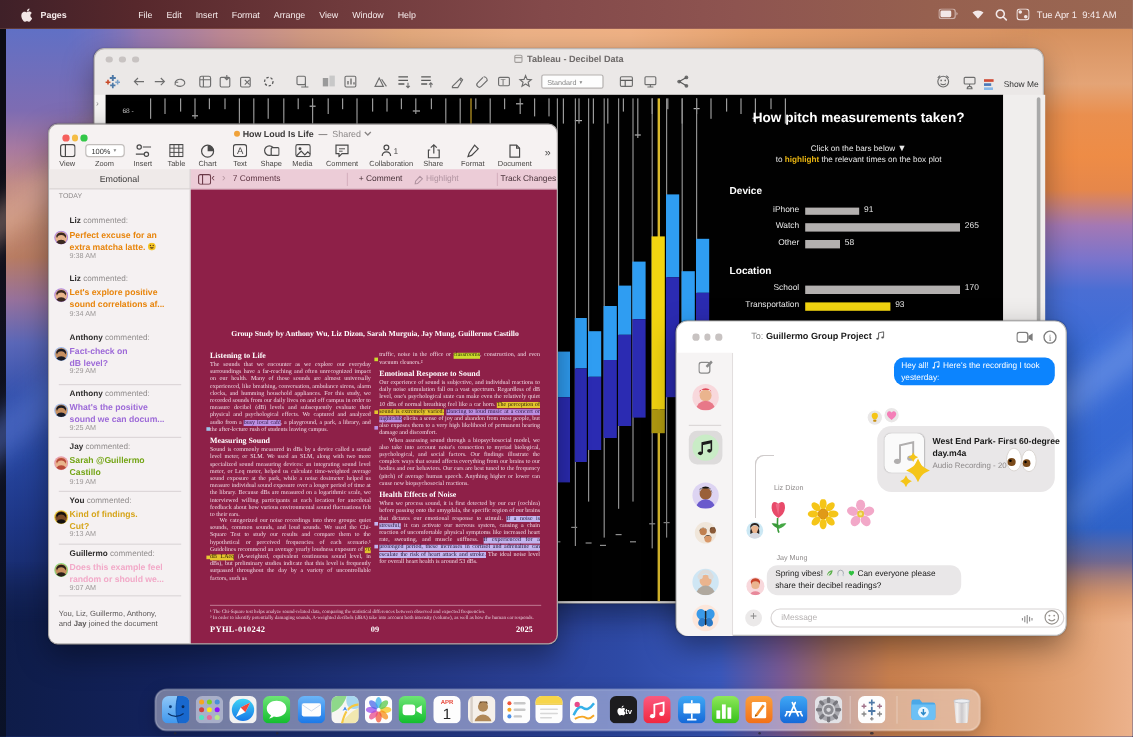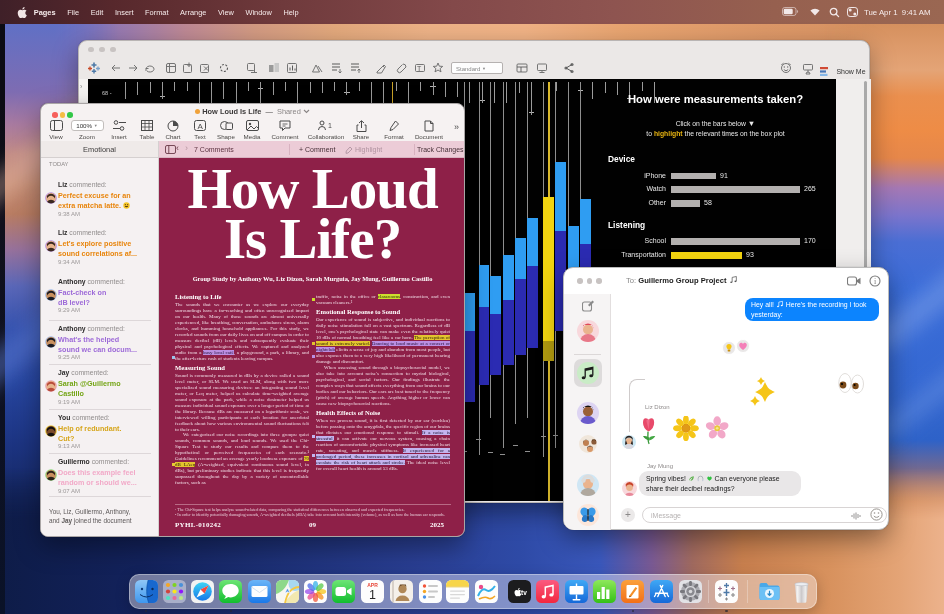--- a/index.html
+++ b/index.html
@@ -21,21 +21,21 @@
 <div class="abs" style="left:-60px;top:150px;width:180px;height:26px;background:rgba(235,190,170,0.35);transform:rotate(-38deg);filter:blur(8px);"></div>
 <div class="abs" style="left:-70px;top:330px;width:190px;height:30px;background:rgba(90,120,210,0.5);transform:rotate(-38deg);filter:blur(9px);"></div>
 
 <div class="abs" style="left:0;top:0;width:944px;height:24px;background:linear-gradient(90deg,#3f2028 0%,#57282c 12%,#6f3a3c 30%,#83494a 48%,#8e5450 65%,#96604f 82%,#9a6752 100%);"></div>
 <svg class="abs" style="left:16px;top:5.5px" width="13" height="13" viewBox="0 0 13 13">
     <path fill="#f2e6e6" d="M9.3 6.9c0-1.4 1.15-2.1 1.2-2.13-.65-.96-1.67-1.09-2.03-1.1-.87-.09-1.69.51-2.13.51-.44 0-1.12-.5-1.84-.48-.95.01-1.82.55-2.3 1.39-.98 1.7-.25 4.22.71 5.6.47.68 1.02 1.44 1.75 1.41.7-.03.97-.45 1.82-.45.85 0 1.09.45 1.83.44.76-.01 1.24-.69 1.7-1.37.54-.78.76-1.54.77-1.58-.02-.01-1.47-.56-1.48-2.24z"></path>
     <path fill="#f2e6e6" d="M8.02 2.75c.38-.47.64-1.11.57-1.75-.55.02-1.22.37-1.62.83-.35.41-.67 1.07-.58 1.7.61.05 1.24-.31 1.63-.78z"></path>
   </svg>
 <div class="abs" style="left:28px;top:0;height:24px;display:flex;align-items:center;gap:0;color:#f7ecec;font-size:7.4px;">
 <span style="padding:0 5.8px;font-weight:bold;">Pages</span>
-    <span style="padding:0 5.8px;">File</span>
+    <span style="padding:0 5.8px;margin-left:48px;">File</span>
     <span style="padding:0 5.8px;">Edit</span>
     <span style="padding:0 5.8px;">Insert</span>
     <span style="padding:0 5.8px;">Format</span>
     <span style="padding:0 5.8px;">Arrange</span>
     <span style="padding:0 5.8px;">View</span>
     <span style="padding:0 5.8px;">Window</span>
     <span style="padding:0 5.8px;">Help</span>
 </div>
 <svg class="abs" style="left:782px;top:7px" width="17" height="9" viewBox="0 0 17 9">
     <rect x="0.5" y="0.5" width="13.5" height="8" rx="2.2" fill="none" stroke="#f0e4e4" stroke-opacity=".6" stroke-width="1"></rect>
@@ -52,20 +52,24 @@
 <svg class="abs" style="left:847px;top:7px" width="11" height="10" viewBox="0 0 11 10">
     <rect x="0.5" y="0.5" width="10" height="9" rx="2.6" fill="none" stroke="#f2e8e8" stroke-width="1"></rect>
     <circle cx="3.2" cy="3" r="1.5" fill="#f2e8e8"></circle>
     <circle cx="7.8" cy="7" r="1.5" fill="#f2e8e8"></circle>
   </svg>
 <div class="abs" style="left:864px;top:0;height:24px;display:flex;align-items:center;color:#f7ecec;font-size:7.8px;">Tue Apr 1&nbsp;&nbsp;9:41 AM</div>
 <div class="win" style="left:78px;top:40px;width:792px;height:463px;background:#ebe8e7;border:0.5px solid #b9b5b4;">
 <div class="tl" style="left:9px;top:5.5px;background:#c8c3c2;"></div>
 <div class="tl" style="left:20px;top:5.5px;background:#c8c3c2;"></div>
 <div class="tl" style="left:31px;top:5.5px;background:#c8c3c2;"></div>
+<div class="abs" style="left:0;top:0;width:100%;height:17px;text-align:center;font-size:7.6px;color:#6e6a69;font-weight:bold;line-height:17px;"><svg width="8" height="8" viewBox="0 0 8 8" style="display:inline-block;vertical-align:-1px;margin-right:3px;opacity:.75">
+        <rect x="1" y="1" width="6" height="6" rx="1" fill="none" stroke="#8a8684" stroke-width="0.9"></rect>
+        <path d="M1 3 h6" stroke="#8a8684" stroke-width="0.9"></path>
+      </svg>Tableau - Decibel Data</div>
 <div class="abs" style="left:0;top:17px;width:100%;height:21px;">
       <div class="abs" style="left:8px;top:2.5px;width:14px;height:14px;">
         <svg width="14" height="14">
           <g stroke="#4e79a7" stroke-width="1.6">
             <path d="M7 1.5 v5 M4.5 4 h5"></path>
           </g>
           <g stroke="#c84a28" stroke-width="1.3">
             <path d="M3 5.5 v4 M1 7.5 h4"></path>
           </g>
           <g stroke="#7aa0c8" stroke-width="1.3">
@@ -310,34 +314,34 @@
       <div class="abs" style="left:439.1px;top:139px;width:11px;height:48px;background:#2f9df2;"></div>
       <div class="abs" style="left:439.1px;top:187px;width:11px;height:82px;background:#2b2bb2;"></div>
       <div class="abs" style="left:467.2px;top:83px;width:11px;height:69px;background:#2f9df2;"></div>
       <div class="abs" style="left:467.2px;top:152px;width:11px;height:100px;background:#2b2bb2;"></div>
       <div class="abs" style="left:479.5px;top:147px;width:11px;height:43px;background:#2f9df2;"></div>
       <div class="abs" style="left:479.5px;top:190px;width:11px;height:72px;background:#2b2bb2;"></div>
       <div class="abs" style="left:491.8px;top:120px;width:11px;height:45px;background:#2f9df2;"></div>
       <div class="abs" style="left:491.8px;top:165px;width:11px;height:75px;background:#2b2bb2;"></div>
       <div class="abs" style="left:454.9px;top:118px;width:11px;height:144px;background:#f2d410;"></div>
       <div class="abs" style="left:454.9px;top:262px;width:11px;height:20px;background:#b09a10;"></div>
-      <div class="abs" style="left:481px;top:14px;width:293px;text-align:center;font-size:11.3px;font-weight:bold;color:#fff;font-family:'Liberation Sans';">How were measurements taken?</div>
+      <div class="abs" style="left:481px;top:14px;width:293px;text-align:center;font-size:11.3px;font-weight:bold;color:#fff;font-family:'Liberation Sans';">How pitch measurements taken?</div>
       <div class="abs" style="left:481px;top:40px;width:293px;text-align:center;font-size:6.8px;color:#e8e8e8;">Click on the bars below <span style="font-size:7.5px;">▼</span></div>
       <div class="abs" style="left:481px;top:51px;width:293px;text-align:center;font-size:6.8px;color:#e8e8e8;">to <span style="color:#e8b411;font-weight:bold;">highlight</span> the relevant times on the box plot</div>
       <div class="abs" style="left:520px;top:75px;font-size:8.4px;font-weight:bold;color:#fff;">Device</div>
       <div class="abs nw" style="left:490px;top:92.5px;width:88px;text-align:right;font-size:7px;color:#e8e8e8;">iPhone</div>
       <div class="abs" style="left:583px;top:93.5px;width:45px;height:6.8px;background:#b3b0af;"></div>
       <div class="abs" style="left:632px;top:92.5px;font-size:7px;color:#e8e8e8;">91</div>
       <div class="abs nw" style="left:490px;top:106px;width:88px;text-align:right;font-size:7px;color:#e8e8e8;">Watch</div>
       <div class="abs" style="left:583px;top:107px;width:129px;height:6.8px;background:#b3b0af;"></div>
       <div class="abs" style="left:716px;top:106px;font-size:7px;color:#e8e8e8;">265</div>
       <div class="abs nw" style="left:490px;top:120px;width:88px;text-align:right;font-size:7px;color:#e8e8e8;">Other</div>
       <div class="abs" style="left:583px;top:121px;width:29px;height:6.8px;background:#b3b0af;"></div>
       <div class="abs" style="left:616px;top:120px;font-size:7px;color:#e8e8e8;">58</div>
-      <div class="abs" style="left:520px;top:141px;font-size:8.4px;font-weight:bold;color:#fff;">Listening</div>
+      <div class="abs" style="left:520px;top:141px;font-size:8.4px;font-weight:bold;color:#fff;">Location</div>
       <div class="abs nw" style="left:490px;top:158px;width:88px;text-align:right;font-size:7px;color:#e8e8e8;">School</div>
       <div class="abs" style="left:583px;top:159px;width:129px;height:6.8px;background:#b3b0af;"></div>
       <div class="abs" style="left:716px;top:158px;font-size:7px;color:#e8e8e8;">170</div>
       <div class="abs nw" style="left:490px;top:172px;width:88px;text-align:right;font-size:7px;color:#e8e8e8;">Transportation</div>
       <div class="abs" style="left:583px;top:173px;width:71px;height:6.8px;background:#f2d410;"></div>
       <div class="abs" style="left:658px;top:172px;font-size:7px;color:#e8e8e8;">93</div>
     </div>
     <div class="abs" style="left:757px;top:38px;width:35px;height:422px;background:#f0eeed;"></div>
     <div class="abs" style="left:784.5px;top:40px;width:3px;height:418px;background:#a9a9a9;border-radius:2px;"></div>
   </div>
@@ -525,21 +529,21 @@
     <div class="abs" style="left:17px;top:203.0px;font-size:6px;color:#9d9999;">9:29 AM</div>
     <div class="abs" style="left:4px;top:184.5px;width:12px;height:12px;">
       <svg width="12" height="12" viewBox="0 0 12 12">
         <circle cx="6" cy="6" r="5.8" fill="#9cb8e8"></circle>
         <circle cx="6" cy="6" r="4.9" fill="#c89060"></circle>
         <path d="M1.8 4.6 a4.5 4.5 0 0 1 8.4 0 L9.5 6.5 a3.6 3.6 0 0 0-7 0z" fill="#1a1a22"></path>
         <path d="M2 9.8 a5 5 0 0 1 8 0 A5.5 5.5 0 0 1 2 9.8z" fill="#1a1a22"></path>
       </svg>
     </div>
     <div class="abs nw" style="left:17px;top:220.6px;font-size:6.8px;color:#2e2c2c;"><b>Anthony</b> <span style="color:#908c8c">commented:</span></div>
-    <div class="abs nw" style="left:17px;top:230.6px;font-size:7.2px;font-weight:bold;color:#9d6ad8;">What's the helped</div>
+    <div class="abs nw" style="left:17px;top:230.6px;font-size:7.2px;font-weight:bold;color:#9d6ad8;">What's the positive</div>
     <div class="abs nw" style="left:17px;top:240.6px;font-size:7.2px;font-weight:bold;color:#9d6ad8;">sound we can docum...</div>
     <div class="abs" style="left:17px;top:250.1px;font-size:6px;color:#9d9999;">9:25 AM</div>
     <div class="abs" style="left:4px;top:231.6px;width:12px;height:12px;">
       <svg width="12" height="12" viewBox="0 0 12 12">
         <circle cx="6" cy="6" r="5.8" fill="#9cb8e8"></circle>
         <circle cx="6" cy="6" r="4.9" fill="#c89060"></circle>
         <path d="M1.8 4.6 a4.5 4.5 0 0 1 8.4 0 L9.5 6.5 a3.6 3.6 0 0 0-7 0z" fill="#1a1a22"></path>
         <path d="M2 9.8 a5 5 0 0 1 8 0 A5.5 5.5 0 0 1 2 9.8z" fill="#1a1a22"></path>
       </svg>
     </div>
@@ -549,21 +553,21 @@
     <div class="abs" style="left:17px;top:294.5px;font-size:6px;color:#9d9999;">9:19 AM</div>
     <div class="abs" style="left:4px;top:276.0px;width:12px;height:12px;">
       <svg width="12" height="12" viewBox="0 0 12 12">
         <circle cx="6" cy="6" r="5.8" fill="#e89cb0"></circle>
         <circle cx="6" cy="6" r="4.9" fill="#e8b48c"></circle>
         <path d="M1.8 4.6 a4.5 4.5 0 0 1 8.4 0 L9.5 6.5 a3.6 3.6 0 0 0-7 0z" fill="#b84a3a"></path>
         <path d="M2 9.8 a5 5 0 0 1 8 0 A5.5 5.5 0 0 1 2 9.8z" fill="#b84a3a"></path>
       </svg>
     </div>
     <div class="abs nw" style="left:17px;top:309.9px;font-size:6.8px;color:#2e2c2c;"><b>You</b> <span style="color:#908c8c">commented:</span></div>
-    <div class="abs nw" style="left:17px;top:319.9px;font-size:7.2px;font-weight:bold;color:#d6a51a;">Help of redundant.</div>
+    <div class="abs nw" style="left:17px;top:319.9px;font-size:7.2px;font-weight:bold;color:#d6a51a;">Kind of findings.</div>
     <div class="abs nw" style="left:17px;top:329.9px;font-size:7.2px;font-weight:bold;color:#d6a51a;">Cut?</div>
     <div class="abs" style="left:17px;top:339.4px;font-size:6px;color:#9d9999;">9:13 AM</div>
     <div class="abs" style="left:4px;top:320.9px;width:12px;height:12px;">
       <svg width="12" height="12" viewBox="0 0 12 12">
         <circle cx="6" cy="6" r="5.8" fill="#e8c83a"></circle>
         <circle cx="6" cy="6" r="4.9" fill="#7a4a28"></circle>
         <path d="M1.8 4.6 a4.5 4.5 0 0 1 8.4 0 L9.5 6.5 a3.6 3.6 0 0 0-7 0z" fill="#14100e"></path>
         <path d="M2 9.8 a5 5 0 0 1 8 0 A5.5 5.5 0 0 1 2 9.8z" fill="#14100e"></path>
       </svg>
     </div>
@@ -575,21 +579,20 @@
       <svg width="12" height="12" viewBox="0 0 12 12">
         <circle cx="6" cy="6" r="5.8" fill="#8cd87c"></circle>
         <circle cx="6" cy="6" r="4.9" fill="#c89060"></circle>
         <path d="M1.8 4.6 a4.5 4.5 0 0 1 8.4 0 L9.5 6.5 a3.6 3.6 0 0 0-7 0z" fill="#2a2018"></path>
         <path d="M2 9.8 a5 5 0 0 1 8 0 A5.5 5.5 0 0 1 2 9.8z" fill="#2a2018"></path>
       </svg>
     </div>
     <div class="abs" style="left:8px;top:392px;width:102px;height:0.7px;background:#ddd7d9;"></div>
     <div class="abs" style="left:8px;top:404px;font-size:6.4px;color:#5c5858;line-height:1.35;">You, Liz, Guillermo, Anthony,<br>and <b>Jay</b> joined the document</div>
     <div class="abs" style="left:118px;top:54px;width:307px;height:380px;background:#8e2048;overflow:hidden;">
-      <div class="abs" style="left:0;top:6px;width:307px;text-align:center;color:#fff;font-family:'Liberation Serif',serif;font-weight:bold;font-size:57px;line-height:50px;letter-spacing:-1px;">How Loud<br>Is Life?</div>
       <div class="abs" style="left:0;top:117px;width:307px;text-align:center;color:#fff;font-family:'Liberation Serif',serif;font-weight:bold;font-size:6.4px;">Group Study by Anthony Wu, Liz Dizon, Sarah Murguia, Jay Mung, Guillermo Castillo</div>
       <div class="abs" style="left:16px;top:136px;width:134px;font-family:'Liberation Serif',serif;font-size:5.0px;line-height:5.95px;color:#f2dce6;">
 <div style="font-family:'Liberation Serif',serif;font-size:6.6px;font-weight:bold;color:#ffffff;margin:3.5px 0 2px;margin-top:0;">Listening to Life</div>
 <div style="text-align:justify;">The sounds that we encounter as we explore our everyday surroundings have a far-reaching and often unrecognized impact on our health. Many of those sounds are almost universally experienced, like breathing, conversation, ambulance sirens, alarm clocks, and humming household appliances. For this study, we recorded sounds from our daily lives on and off campus in order to measure decibel (dB) levels and subsequently evaluate their physical and psychological effects. We captured and analyzed audio from a <span style="background:#bb8fe2;color:#26103a;">busy local café</span>, a playground, a park, a library, and the after-lecture rush of students leaving campus.</div>
 <div style="font-family:'Liberation Serif',serif;font-size:6.6px;font-weight:bold;color:#ffffff;margin:3.5px 0 2px;">Measuring Sound</div>
 <div style="text-align:justify;">Sound is commonly measured in dBs by a device called a sound level meter, or SLM. We used an SLM, along with two more specialized sound measuring devices: an integrating sound level meter, or Leq meter, helped us calculate time-weighted average sound exposure at the park, while a noise dosimeter helped us measure individual sound exposure over a longer period of time at the library. Because dBs are measured on a logarithmic scale, we interviewed willing participants at each location for anecdotal feedback about how various environmental sound fluctuations felt to their ears.</div>
 <div style="text-align:justify;text-indent:8px;">We categorized our noise recordings into three groups: quiet sounds, common sounds, and loud sounds. We used the Chi-Square Test to study our results and compare them to the hypothetical or perceived frequencies of each scenario.¹ Guidelines recommend an average yearly loudness exposure of <span style="background:#e3c42e;color:#2a1a04;">70 dB LAeq</span> (A-weighted, equivalent continuous sound level, in dBs), but preliminary studies indicate that this level is frequently surpassed throughout the day by a variety of uncontrollable factors, such as</div>
 </div>
       <div class="abs" style="left:157px;top:136px;width:134px;font-family:'Liberation Serif',serif;font-size:5.0px;line-height:5.95px;color:#f2dce6;">
 <div style="text-align:justify;">traffic, noise in the office or <span style="background:#cdde2e;color:#2a2a04;">classrooms</span>, construction, and even vacuum cleaners.²</div>
@@ -695,20 +698,31 @@
       <svg width="12" height="12" viewBox="0 0 12 12">
         <path d="M6 2 a2.6 2.6 0 0 1 2.6 2.6 c0 1.2-1 1.7-1.1 2.6 h-3 c-.1-.9-1.1-1.4-1.1-2.6 A2.6 2.6 0 0 1 6 2z" fill="#f5c518"></path>
         <rect x="4.7" y="7.6" width="2.6" height="1.8" rx="0.5" fill="#c89010"></rect>
       </svg>
     </div>
     <div class="abs" style="left:172px;top:71px;width:14px;height:14px;border-radius:50%;background:#e9e7e7;border:1px solid #fff;">
       <svg width="12" height="12" viewBox="0 0 12 12">
         <path d="M6 10 C2.5 7.5 1.5 5.5 2.5 3.8 C3.4 2.3 5.3 2.5 6 4 C6.7 2.5 8.6 2.3 9.5 3.8 C10.5 5.5 9.5 7.5 6 10z" fill="#f47fb8"></path>
       </svg>
     </div>
+    <div class="abs" style="left:167px;top:87px;width:148px;height:55px;background:#e9e7e8;border-radius:12px;">
+<div class="abs" style="left:6px;top:6px;width:33px;height:33px;background:#fafafa;border-radius:6px;box-shadow:0 0 1px rgba(0,0,0,.2);">
+        <svg width="33" height="33" viewBox="0 0 33 33">
+          <path d="M13 23 V10 L24 7.5 v13" stroke="#b0aeae" stroke-width="1.6" fill="none"></path>
+          <ellipse cx="10.8" cy="23.4" rx="2.8" ry="2.2" fill="#b0aeae"></ellipse>
+          <ellipse cx="21.8" cy="20.8" rx="2.8" ry="2.2" fill="#b0aeae"></ellipse>
+        </svg>
+      </div>
+<div class="abs" style="left:46px;top:8px;width:108px;font-size:7.2px;font-weight:bold;color:#1a1a1a;line-height:9.5px;">West End Park- First 60-degree day.m4a</div>
+<div class="abs" style="left:46px;top:30px;font-size:6.6px;color:#8e8a8a;">Audio Recording - 20 KB</div>
+</div>
     <svg class="abs" style="left:185px;top:108px" width="30" height="32" viewBox="0 0 30 32">
       <path d="M16 6.1 C18.97 12.535 19.465 13.03 25.9 16 C19.465 18.97 18.97 19.465 16 25.9 C13.03 19.465 12.535 18.97 6.1 16 C12.535 13.03 13.03 12.535 16 6.1z" fill="#f5c518"></path>
       <path d="M6 20.05 C7.485 23.2675 7.7325 23.515 10.95 25 C7.7325 26.485 7.485 26.7325 6 29.95 C4.515 26.7325 4.2675 26.485 1.0499999999999998 25 C4.2675 23.515 4.515 23.2675 6 20.05z" fill="#f5c518"></path>
       <path d="M12 0.9500000000000002 C13.215 3.5825000000000005 13.4175 3.785 16.05 5 C13.4175 6.215 13.215 6.4174999999999995 12 9.05 C10.785 6.4174999999999995 10.5825 6.215 7.95 5 C10.5825 3.785 10.785 3.5825000000000005 12 0.9500000000000002z" fill="#f5c518"></path>
     </svg>
     <svg class="abs" style="left:274px;top:105px" width="26" height="21" viewBox="0 0 26 21">
       <ellipse cx="7" cy="10" rx="6.2" ry="9.5" fill="#fff" stroke="#d8d4d0" stroke-width="0.8"></ellipse>
       <ellipse cx="19.5" cy="11" rx="6" ry="9" fill="#fff" stroke="#d8d4d0" stroke-width="0.8"></ellipse>
       <circle cx="5" cy="12" r="3.4" fill="#7a4a1a"></circle>
       <circle cx="4" cy="11" r="1.1" fill="#000"></circle>

